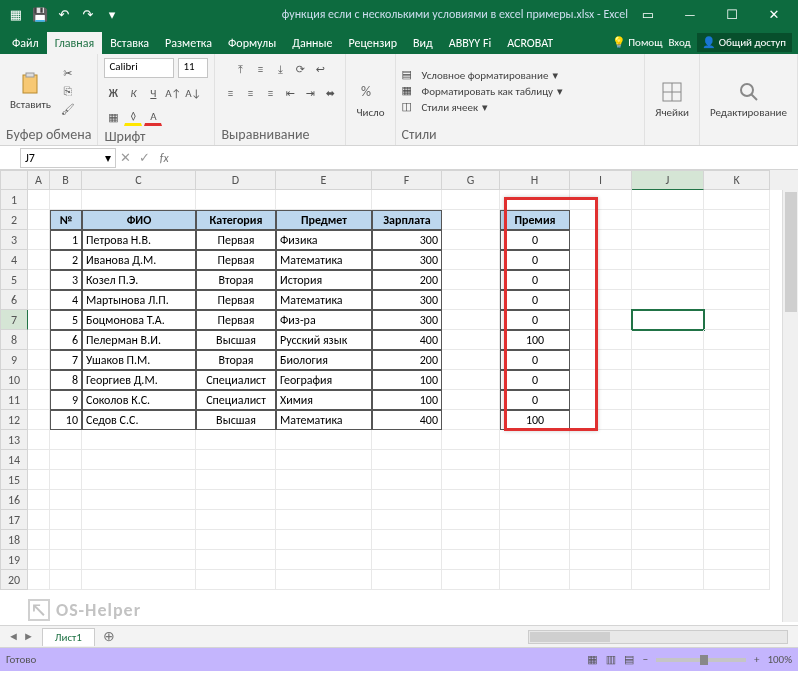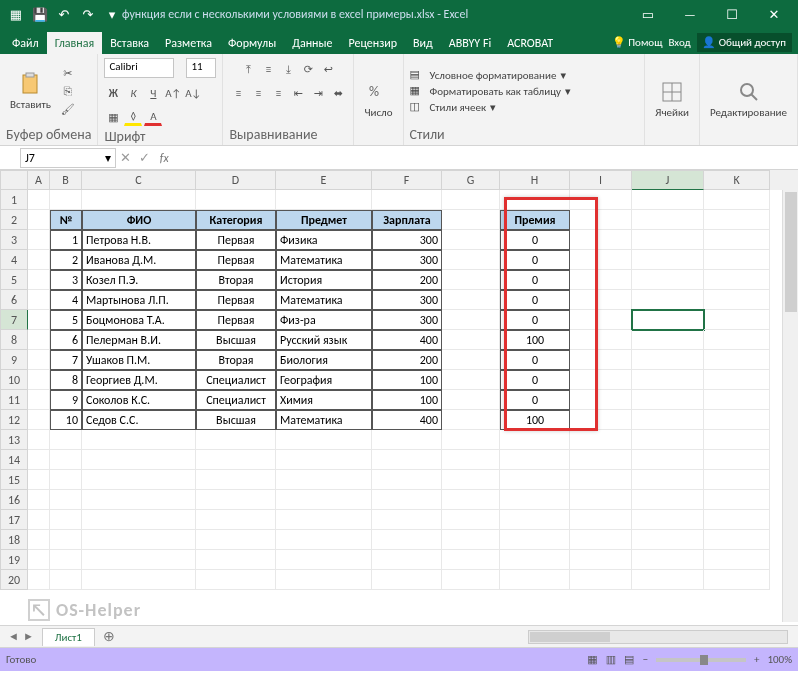--- a/index.html
+++ b/index.html
@@ -2,21 +2,21 @@
 <html><head>
 <meta charset="utf-8">
 <style>
 * { box-sizing: border-box; margin: 0; padding: 0; font-family: "Segoe UI", Calibri, sans-serif; }
 body { background: #fff; width: 798px; height: 675px; overflow: hidden; font-size: 12px; }
 
 
 .titlebar { background: #0d6b3f; height: 28px; display: flex; align-items: center; color: #fff; }
 .titlebar .qat { display: flex; gap: 4px; padding-left: 6px; align-items: center; }
 .titlebar .qat span { width: 20px; height: 20px; display: inline-flex; align-items: center; justify-content: center; font-size: 13px; }
-.titlebar .title { flex: 1; text-align: left; font-size: 12px; color: #cde; white-space: nowrap; overflow: hidden; }
+.titlebar .title { flex: 1; text-align: right; font-size: 12px; color: #cde; white-space: nowrap; overflow: hidden; }
 .titlebar .wincontrols { display: flex; gap: 2px; padding-right: 4px; }
 .titlebar .wincontrols span { width: 40px; text-align: center; font-size: 13px; }
 
 
 .tabs { background: #0d6b3f; height: 26px; display: flex; align-items: flex-end; padding-left: 4px; color: #fff; font-size: 12px; }
 .tabs .tab { padding: 4px 8px; cursor: pointer; }
 .tabs .tab.file { color: #fff; }
 .tabs .tab.active { background: #f3f3f3; color: #217346; }
 .tabs .right { margin-left: auto; display: flex; align-items: center; gap: 6px; padding-right: 6px; padding-bottom: 2px; }
 .tabs .right .share { background: #074f2c; padding: 3px 6px; font-size: 11px; }
@@ -24,21 +24,21 @@
 
 
 .ribbon { background: #f3f3f3; border-bottom: 1px solid #d4d4d4; height: 92px; display: flex; }
 .rgroup { border-right: 1px solid #e1e1e1; display: flex; flex-direction: column; justify-content: space-between; padding: 4px 6px 2px; }
 .rgroup .label { text-align: left; font-size: 14px; color: #666; padding-top: 2px; }
 .rgroup .body { flex: 1; display: flex; align-items: center; gap: 4px; }
 .bigbtn { display: flex; flex-direction: column; align-items: center; gap: 2px; font-size: 11px; color: #444; padding: 2px 4px; }
 .bigbtn .ico { width: 24px; height: 24px; }
 .smallcol { display: flex; flex-direction: column; gap: 2px; }
 .smallbtn { width: 18px; height: 16px; display: inline-flex; align-items: center; justify-content: center; font-size: 11px; color: #555; }
-.fontsel { display:flex; gap:12px; }
+.fontsel { display:flex; gap:4px; }
 .fontsel select, .fontsel .combo { font-size: 11px; height: 20px; border: 1px solid #c5c5c5; background: #fff; }
 .fontsel .combo { padding: 1px 12px 1px 4px; }
 .fgroup-row { display:flex; gap:2px; margin-top:2px; }
 .fgroup-row span { width: 18px; height: 18px; display:inline-flex; align-items:center; justify-content:center; font-size:11px; color:#555; border:1px solid transparent; }
 .stylesbody { display:flex; flex-direction:column; gap:2px; font-size:11px; color:#444; }
 .stylesbody .srow { display:flex; align-items:center; gap:4px; }
 .stylesbody .sico { width:16px; height:14px; display:inline-block; }
 
 
 .fbar { height: 24px; border-bottom: 1px solid #d4d4d4; display:flex; align-items:center; background:#fff; }

